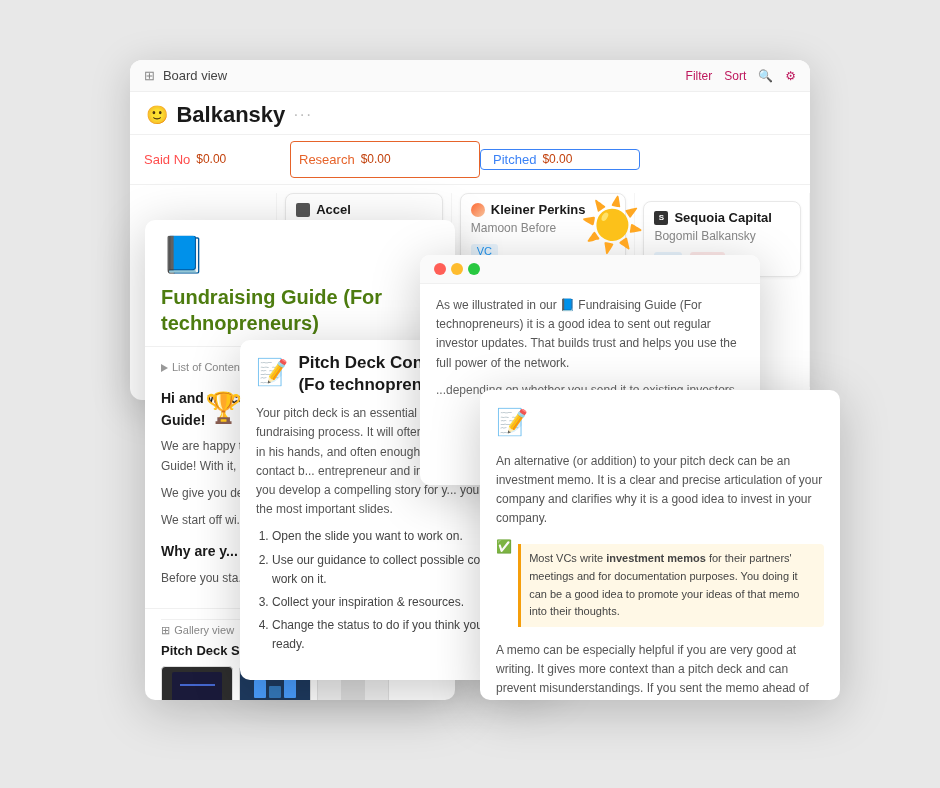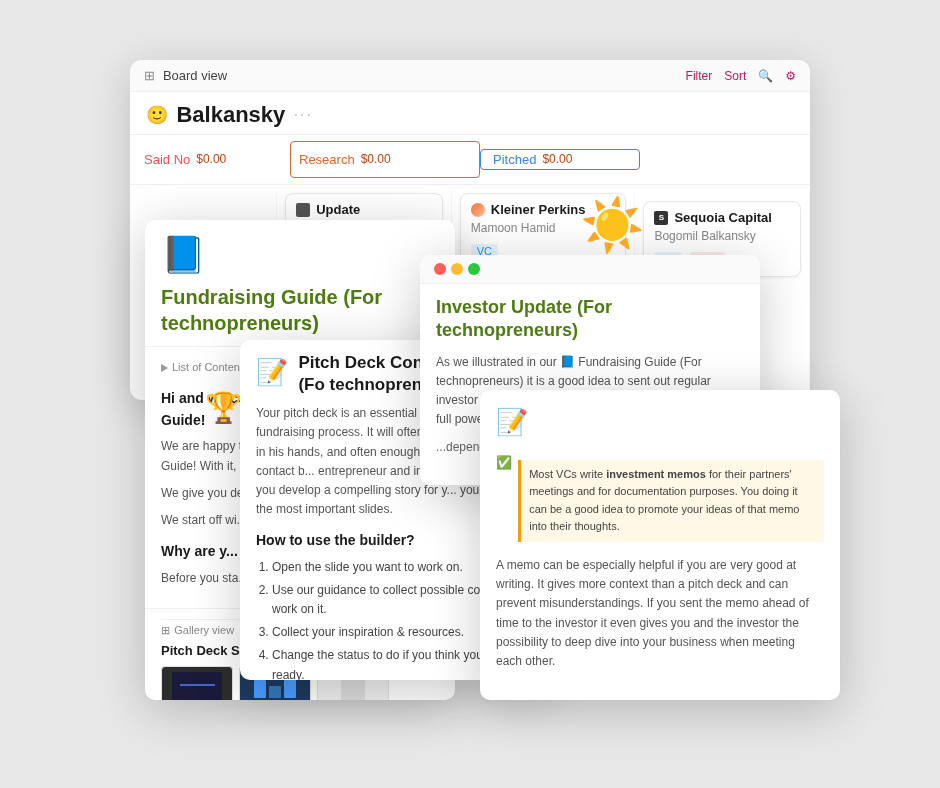--- a/index.html
+++ b/index.html
@@ -447,33 +447,33 @@
       <span>Pitched</span>
       <span class="col-amount">$0.00</span>
     </div>
   </div>
   <div class="board-cards-area">
     <div class="board-col col-said-no"></div>
     <div class="board-col col-research">
       <div class="investor-card">
         <div class="card-company">
           <span style="width:14px;height:14px;background:#555;border-radius:2px;display:inline-block;"></span>
-          <span>Update</span>
+          <span>Accel</span>
         </div>
         <div class="card-person">Sonali De Hamid</div>
         <span class="tag tag-vc">VC</span>
       </div>
     </div>
     <div class="board-col col-contacted">
       <div class="investor-card">
         <div class="card-company">
           <span style="display:inline-block;width:14px;height:14px;background:linear-gradient(135deg,#ff6b35,#f7c59f);border-radius:50%;"></span>
           <span>Kleiner Perkins</span>
         </div>
-        <div class="card-person">Mamoon Hamid</div>
+        <div class="card-person">Mamoon Before</div>
         <span class="tag tag-vc">VC</span>
       </div>
     </div>
     <div class="board-col col-pitched">
       <div class="investor-card sequoia-card">
         <div class="card-company">
           <span style="width:14px;height:14px;background:#333;border-radius:2px;display:inline-flex;align-items:center;justify-content:center;font-size:8px;color:#fff;">S</span>
           <span>Sequoia Capital</span>
         </div>
         <div class="card-person">Bogomil Balkansky</div>
@@ -544,50 +544,49 @@
   </div>
 </div>
 
 <div class="doc-window investor-update">
   <div class="traffic-light">
     <div class="tl-red"></div>
     <div class="tl-yellow"></div>
     <div class="tl-green"></div>
   </div>
   <div class="doc-body">
-    <div class="doc-title" style="font-size:18px;margin-bottom:10px;">Investor Update (For technopreneurs)</div>
     <p>As we illustrated in our 📘 Fundraising Guide (For technopreneurs) it is a good idea to sent out regular investor updates. That builds trust and helps you use the full power of the network.</p>
     <p style="margin-top:8px;color:#666;">...depending on whether you send it to existing investors</p>
   </div>
 </div>
 
 <div class="doc-window pitch-deck">
   <div class="doc-body">
     <div style="display:flex;align-items:flex-start;gap:10px;margin-bottom:8px;">
       <span style="font-size:26px;">📝</span>
       <div class="doc-title-sm">Pitch Deck Content Builder (Fo technopreneurs)</div>
     </div>
     <p>Your pitch deck is an essential part of your fundraising process. It will often... any investor gets in his hands, and often enough, it is the point of contact b... entrepreneur and investor. Make sure you develop a compelling story for y... you through the most important slides.</p>
-    <h3>How to use the builder?</h3>
     <ol class="numbered-list">
       <li>Open the slide you want to work on.</li>
       <li>Use our guidance to collect possible content and work on it.</li>
       <li>Collect your inspiration &amp; resources.</li>
       <li>Change the status to do if you think you are ready.</li>
 
     </ol>
   </div>
 
 </div>
 
 <div class="doc-window investment-memo">
   <div class="doc-body">
     <div style="display:flex;align-items:flex-start;gap:10px;margin-bottom:8px;">
       <span style="font-size:26px;">📝</span>
     </div>
+    <p>An alternative (or addition) to your pitch deck can be an investment memo. It is a clear and precise articulation of your company and clarifies why it is a good idea to invest in your company.</p>
     <div class="checkmark-item">
       <span class="check-icon">✅</span>
       <div class="highlight-box">
         Most VCs write <strong>investment memos</strong> for their partners' meetings and for documentation purposes. You doing it can be a good idea to promote your ideas of that memo into their thoughts.
       </div>
     </div>
     <p>A memo can be especially helpful if you are very good at writing. It gives more context than a pitch deck and can prevent misunderstandings. If you sent the memo ahead of time to the investor it even gives you and the investor the possibility to deep dive into your business when meeting each other.</p>
 
   </div>
 </div>

